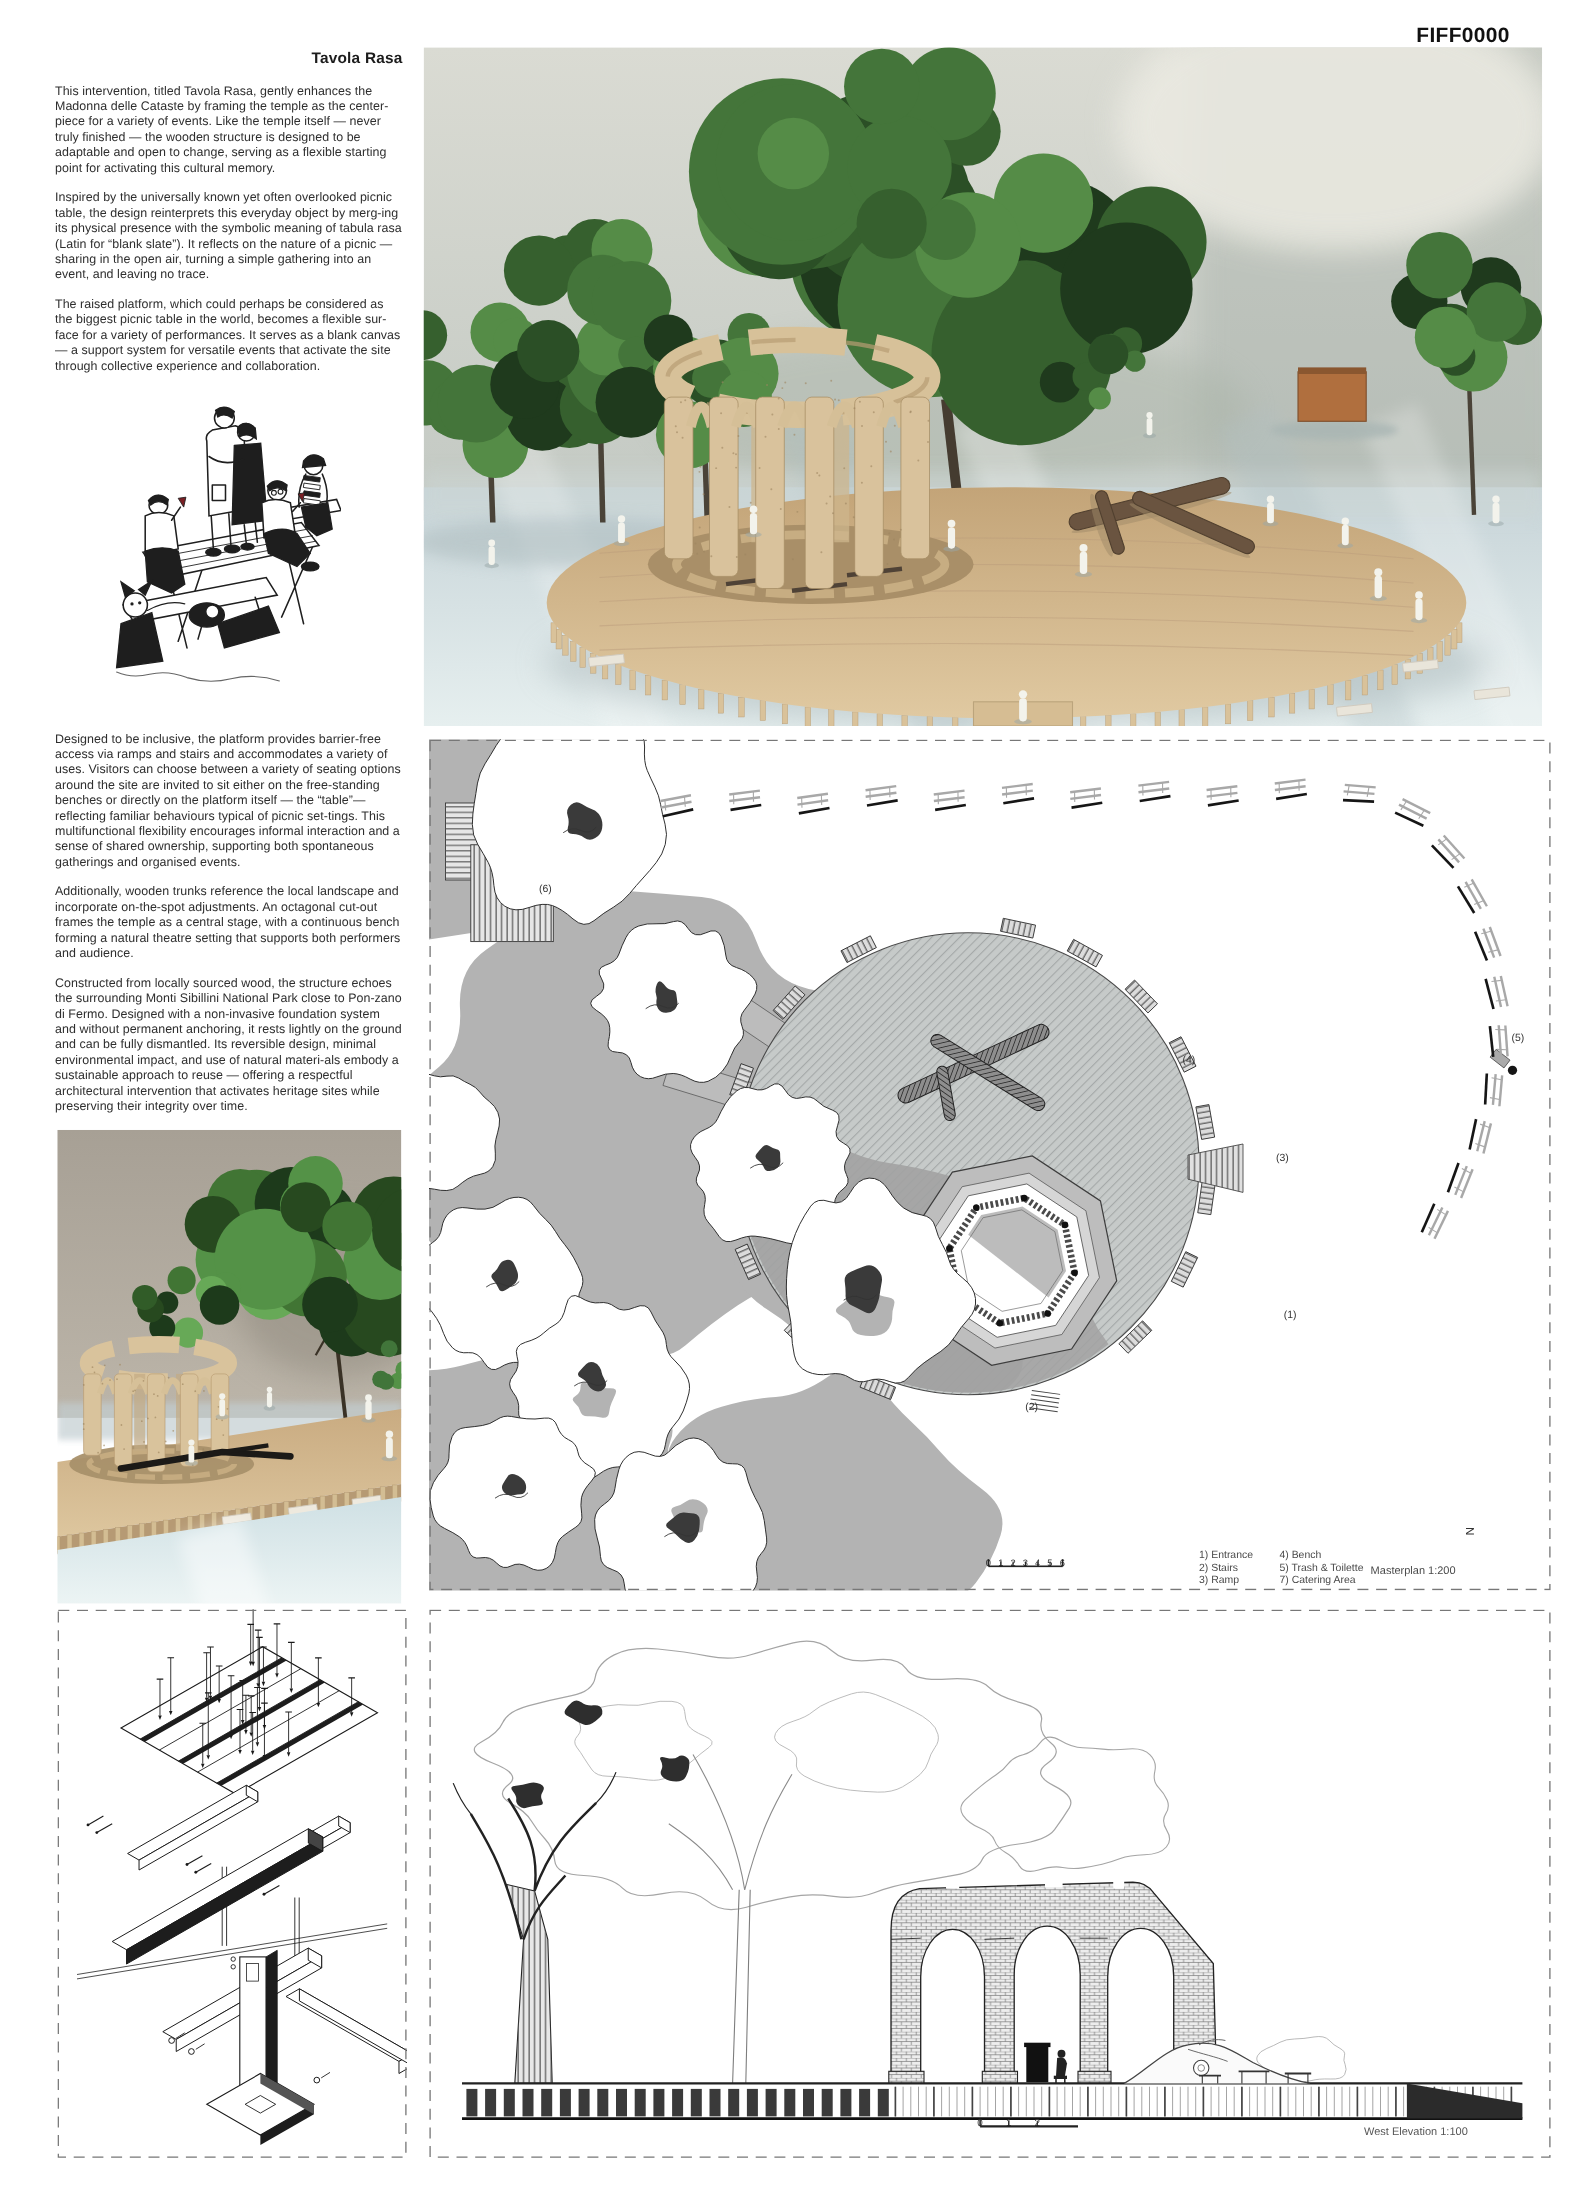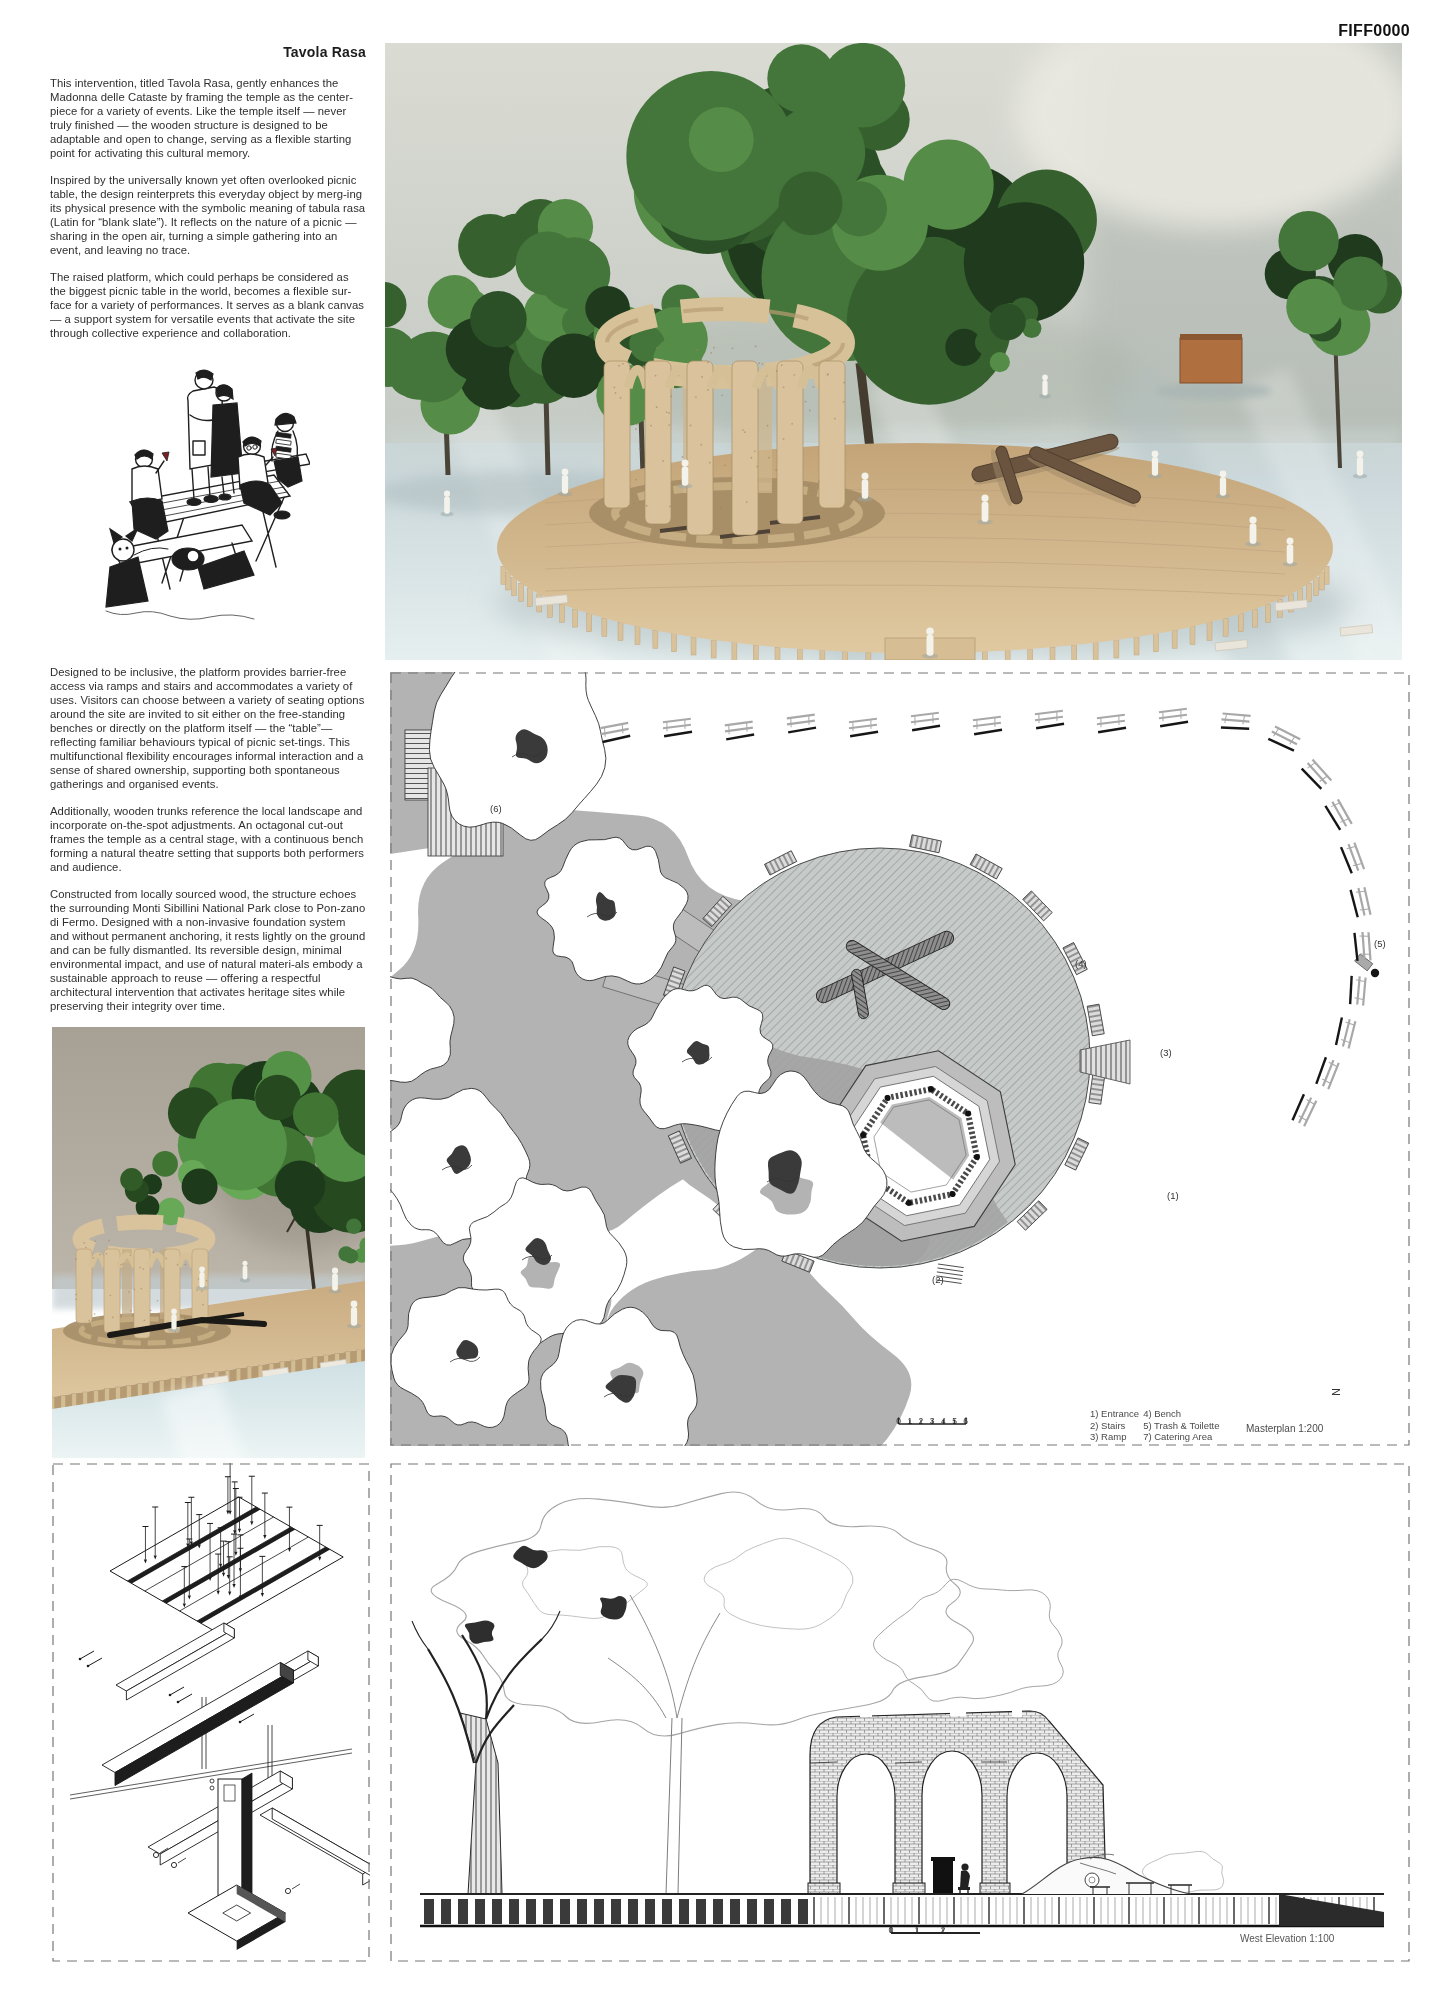--- a/index.html
+++ b/index.html
@@ -1,34 +1,34 @@
 <!DOCTYPE html>
 <html><head>
 <meta charset="utf-8">
 <style>
   html,body{margin:0;padding:0;background:#e9e9e9;}
   .board{position:relative;width:1440px;height:2000px;background:#ffffff;
          font-family:"Liberation Sans",sans-serif;overflow:hidden;}
-  .code{position:absolute;left:1250px;top:22px;width:160px;text-align:right;
-        font-size:16px;font-weight:bold;letter-spacing:.3px;color:#111;}
+  .code{position:absolute;left:1250px;top:22px;width:160px;text-align:center;
+        font-size:19px;font-weight:bold;letter-spacing:.3px;color:#111;}
   .textcol{position:absolute;left:50px;top:44px;width:316px;color:#2e2e2e;}
   .textcol h1{font-size:14px;margin:0 0 16px 0;color:#1c1c1c;letter-spacing:.2px;text-align:right;}
   .textcol p{font-size:11.3px;line-height:14px;margin:0 0 13px 0;letter-spacing:.05px;}
   .sketch-wrap{margin:8px 0 40px 42px;width:218px;height:272px;}
   .photo{position:absolute;overflow:hidden;}
   .photo svg{display:block;}
   .photo1{left:385px;top:43px;width:1017px;height:617px;}
   .photo2{left:52px;top:1027px;width:313px;height:431px;}
   .panel{position:absolute;}
   .masterplan{left:390px;top:672px;width:1020px;height:774px;}
   .axon{left:52px;top:1463px;width:318px;height:499px;}
   .elevation{left:390px;top:1463px;width:1020px;height:499px;}
   .panel svg{position:absolute;left:0;top:0;}
   .plan-label{position:absolute;font-size:9.5px;color:#333;}
-  .legend{position:absolute;left:700px;top:736px;display:flex;gap:4px;
+  .legend{position:absolute;left:700px;top:736px;display:flex;gap:24px;
           font-size:9.5px;line-height:11.5px;color:#4a4a4a;align-items:flex-end;}
   .legend .col{display:flex;flex-direction:column;}
   .plan-caption{position:absolute;left:856px;top:751px;width:134px;text-align:left;
           font-size:10px;color:#4a4a4a;}
   .north{position:absolute;left:942px;top:714px;font-size:10.5px;color:#333;
          transform:rotate(90deg);}
   .sb{position:absolute;display:flex;flex-direction:column;}
   .sb-plan{left:503px;top:744px;}
   .sb-elev{left:488px;top:462px;}
   .sb .nums{display:flex;}

